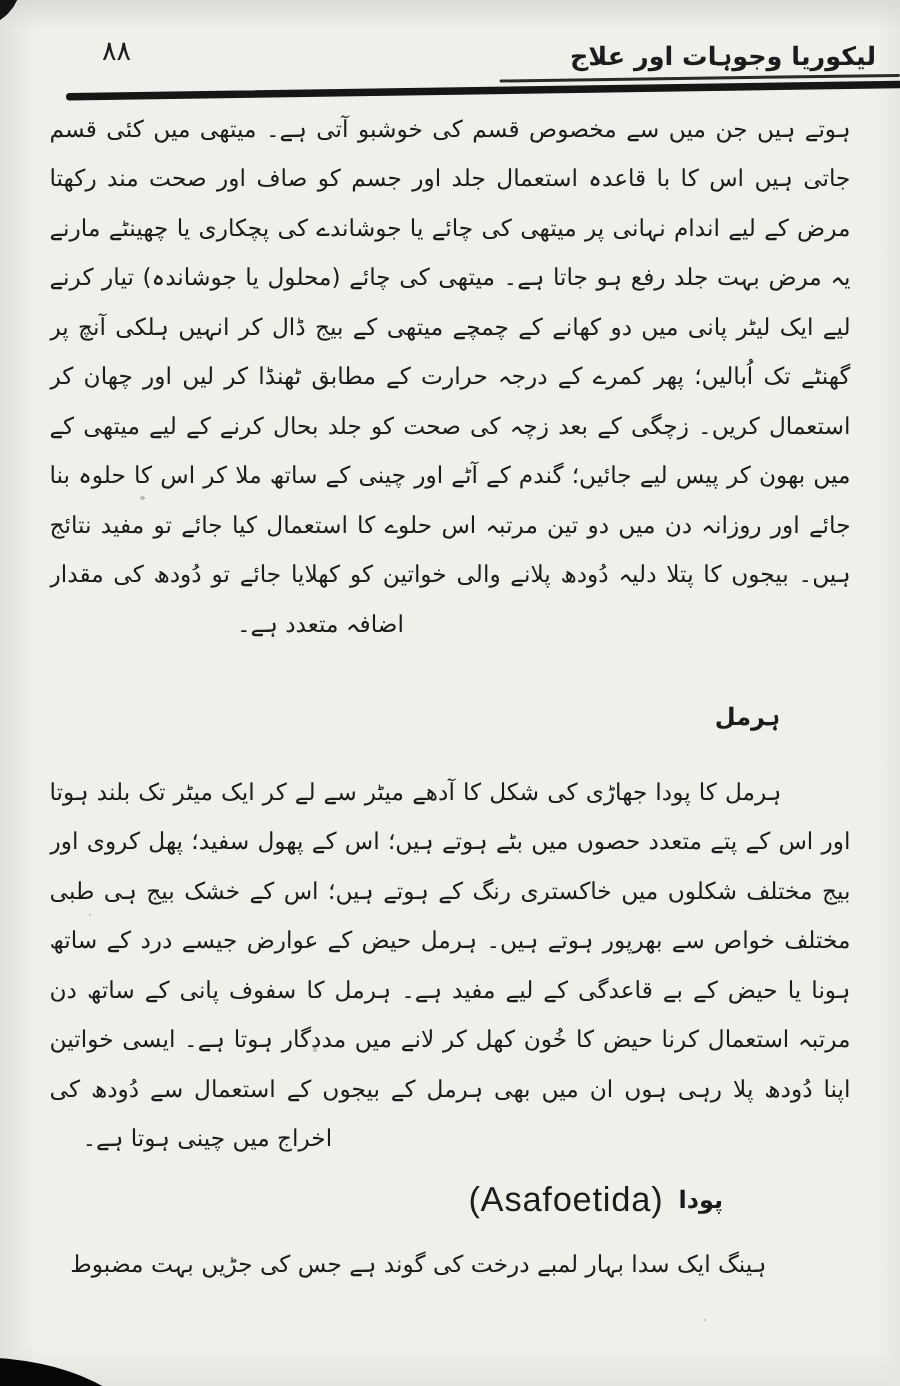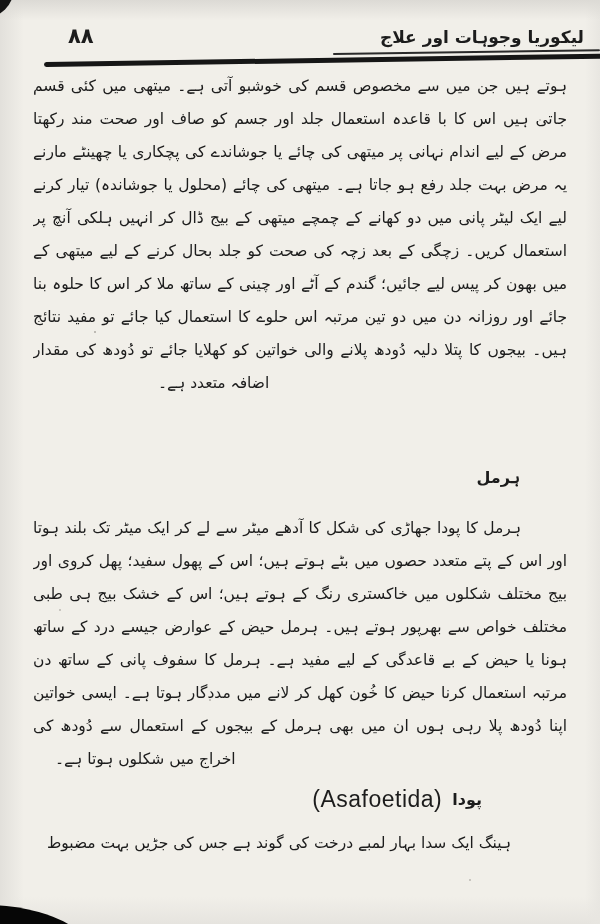--- a/index.html
+++ b/index.html
@@ -28,21 +28,21 @@
     position:absolute;left:-46px;top:-42px;width:60px;height:60px;
     border-radius:50%;background:#141414;
   }
   .corner-bl{
     position:absolute;left:-125px;top:905px;width:220px;height:110px;
     border-radius:50%;background:#060606;
   }
   
   .page-number{
     position:absolute;left:68px;top:24px;
-    font-size:21px;font-weight:bold;letter-spacing:2px;
+    font-size:18px;font-weight:normal;letter-spacing:2px;
   }
   .header-title{
     position:absolute;right:16px;top:27px;
     direction:rtl;font-size:17px;font-weight:bold;
     white-space:nowrap;
   }
   .rule-thin{
     position:absolute;left:333px;top:53px;width:267px;height:2px;
     background:#2a2a2a;transform:rotate(-0.8deg);transform-origin:left center;
     border-radius:1px;
@@ -107,40 +107,41 @@
   <div class="header-title">لیکوریا وجوہات اور علاج</div>
   <div class="rule-thin"></div>
   <div class="rule-main"></div>
 
   <div class="text-block" id="intro-block">
     <div class="line">ہوتے ہیں جن میں سے مخصوص قسم کی خوشبو آتی ہے۔ میتھی میں کئی قسم کی طبی خوبیاں پائی</div>
     <div class="line">جاتی ہیں اس کا با قاعدہ استعمال جلد اور جسم کو صاف اور صحت مند رکھتا ہے۔ لیکوریا کے</div>
     <div class="line">مرض کے لیے اندام نہانی پر میتھی کی چائے یا جوشاندے کی پچکاری یا چھینٹے مارنے سے</div>
     <div class="line">یہ مرض بہت جلد رفع ہو جاتا ہے۔ میتھی کی چائے (محلول یا جوشاندہ) تیار کرنے کے</div>
     <div class="line">لیے ایک لیٹر پانی میں دو کھانے کے چمچے میتھی کے بیج ڈال کر انہیں ہلکی آنچ پر آدھے</div>
+    <div class="line">گھنٹے تک اُبالیں؛ پھر کمرے کے درجہ حرارت کے مطابق ٹھنڈا کر لیں اور چھان کر</div>
     <div class="line">استعمال کریں۔ زچگی کے بعد زچہ کی صحت کو جلد بحال کرنے کے لیے میتھی کے بیج گھی</div>
     <div class="line">میں بھون کر پیس لیے جائیں؛ گندم کے آٹے اور چینی کے ساتھ ملا کر اس کا حلوہ بنا لیا</div>
     <div class="line">جائے اور روزانہ دن میں دو تین مرتبہ اس حلوے کا استعمال کیا جائے تو مفید نتائج نکلتے</div>
     <div class="line">ہیں۔ بیجوں کا پتلا دلیہ دُودھ پلانے والی خواتین کو کھلایا جائے تو دُودھ کی مقدار میں</div>
     <div class="line short-left p1-last">اضافہ متعدد ہے۔</div>
   </div>
 
   <div class="heading" id="heading-hermal">
     <span class="h-urdu">ہرمل</span>
   </div>
 
   <div class="text-block" id="hermal-block">
     <div class="line indent-first">ہرمل کا پودا جھاڑی کی شکل کا آدھے میٹر سے لے کر ایک میٹر تک بلند ہوتا ہے</div>
     <div class="line">اور اس کے پتے متعدد حصوں میں بٹے ہوتے ہیں؛ اس کے پھول سفید؛ پھل کروی اور</div>
     <div class="line">بیج مختلف شکلوں میں خاکستری رنگ کے ہوتے ہیں؛ اس کے خشک بیج ہی طبی لحاظ سے</div>
     <div class="line">مختلف خواص سے بھرپور ہوتے ہیں۔ ہرمل حیض کے عوارض جیسے درد کے ساتھ حیض کا</div>
     <div class="line">ہونا یا حیض کے بے قاعدگی کے لیے مفید ہے۔ ہرمل کا سفوف پانی کے ساتھ دن میں تین</div>
     <div class="line">مرتبہ استعمال کرنا حیض کا خُون کھل کر لانے میں مددگار ہوتا ہے۔ ایسی خواتین جو بچوں کا</div>
     <div class="line">اپنا دُودھ پلا رہی ہوں ان میں بھی ہرمل کے بیجوں کے استعمال سے دُودھ کی مقدار اور</div>
-    <div class="line short-left p2-last">اخراج میں شکلوں ہوتا ہے۔</div>
+    <div class="line short-left p2-last">اخراج میں چینی ہوتا ہے۔</div>
   </div>
 
   <div class="heading" id="heading-asafoetida">
     <span class="h-urdu">پودا</span>
     <span class="h-eng">(Asafoetida)</span>
   </div>
 
   <div class="text-block" id="asafoetida-block">
     <div class="line single">ہینگ ایک سدا بہار لمبے درخت کی گوند ہے جس کی جڑیں بہت مضبوط اور گاجر کی</div>
   </div>

